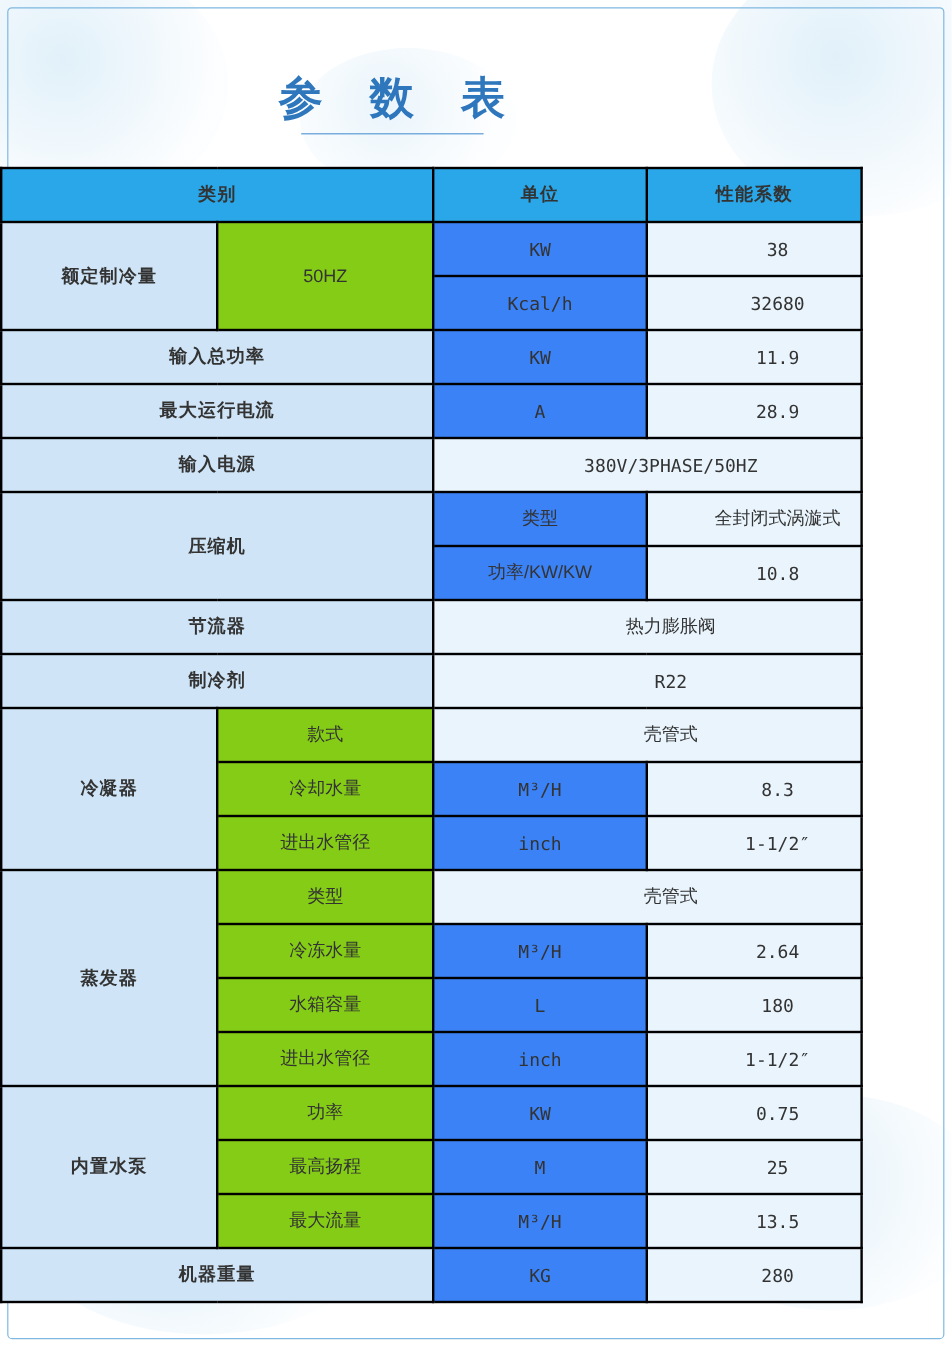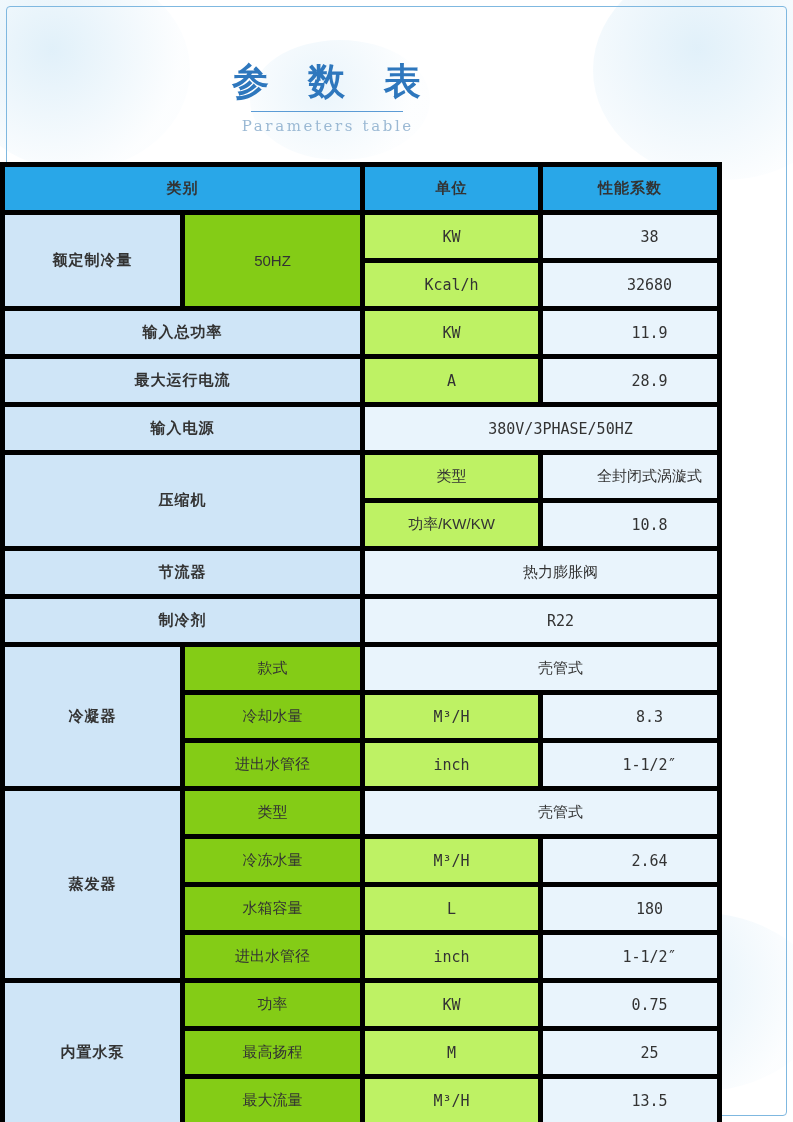--- a/index.html
+++ b/index.html
@@ -80,21 +80,21 @@
   .table-wrap {
     margin: 27px auto 0 auto;
     width: 717px;
   }
   table.params {
     border-collapse: collapse;
     width: 100%;
     table-layout: fixed;
   }
   table.params td, table.params th {
-    border: 5px solid #000000;
+    border: 2px solid #000000;
     text-align: center;
     vertical-align: middle;
     height: 41px;
     font-size: 15px;
     color: #333333;
   }
   thead th {
     background: #29a7e8;
     color: #ffffff;
     font-size: 16px;
@@ -108,21 +108,21 @@
     color: #24384a;
     font-size: 16px;
     letter-spacing: 1px;
   }
   td.sub {
     background: #84cc16;
     color: #2b3b49;
     font-size: 15px;
   }
   td.unit {
-    background: #bef264;
+    background: #3b82f6;
     font-family: "DejaVu Sans Mono", "Liberation Mono", monospace;
     font-size: 14px;
     color: #333;
   }
   td.unit.cjk {
     font-family: "Liberation Sans", sans-serif;
     font-size: 15px;
   }
   td.val {
     background: #e9f4fc;
@@ -151,21 +151,20 @@
 <div class="bg-deco deco-3"></div>
 <div class="bg-deco deco-4"></div>
 <div class="bg-deco deco-5"></div>
 <div class="page-frame"></div>
 
 <div class="content">
 
   <div class="title-block">
     <div class="title-cn">参 数 表</div>
     <div class="title-rule"></div>
-    <div class="title-en">Parameters table</div>
   </div>
 
   <div class="table-wrap">
     <table class="params">
       <colgroup>
         <col class="col-a">
           <col class="col-b">
           <col class="col-c">
           <col class="col-d">
       </colgroup>

